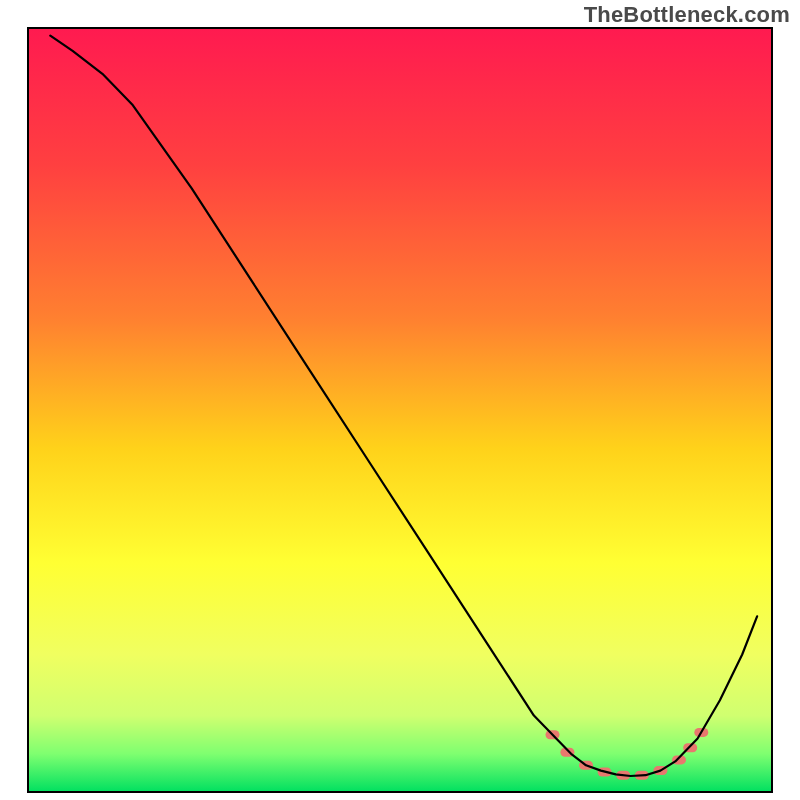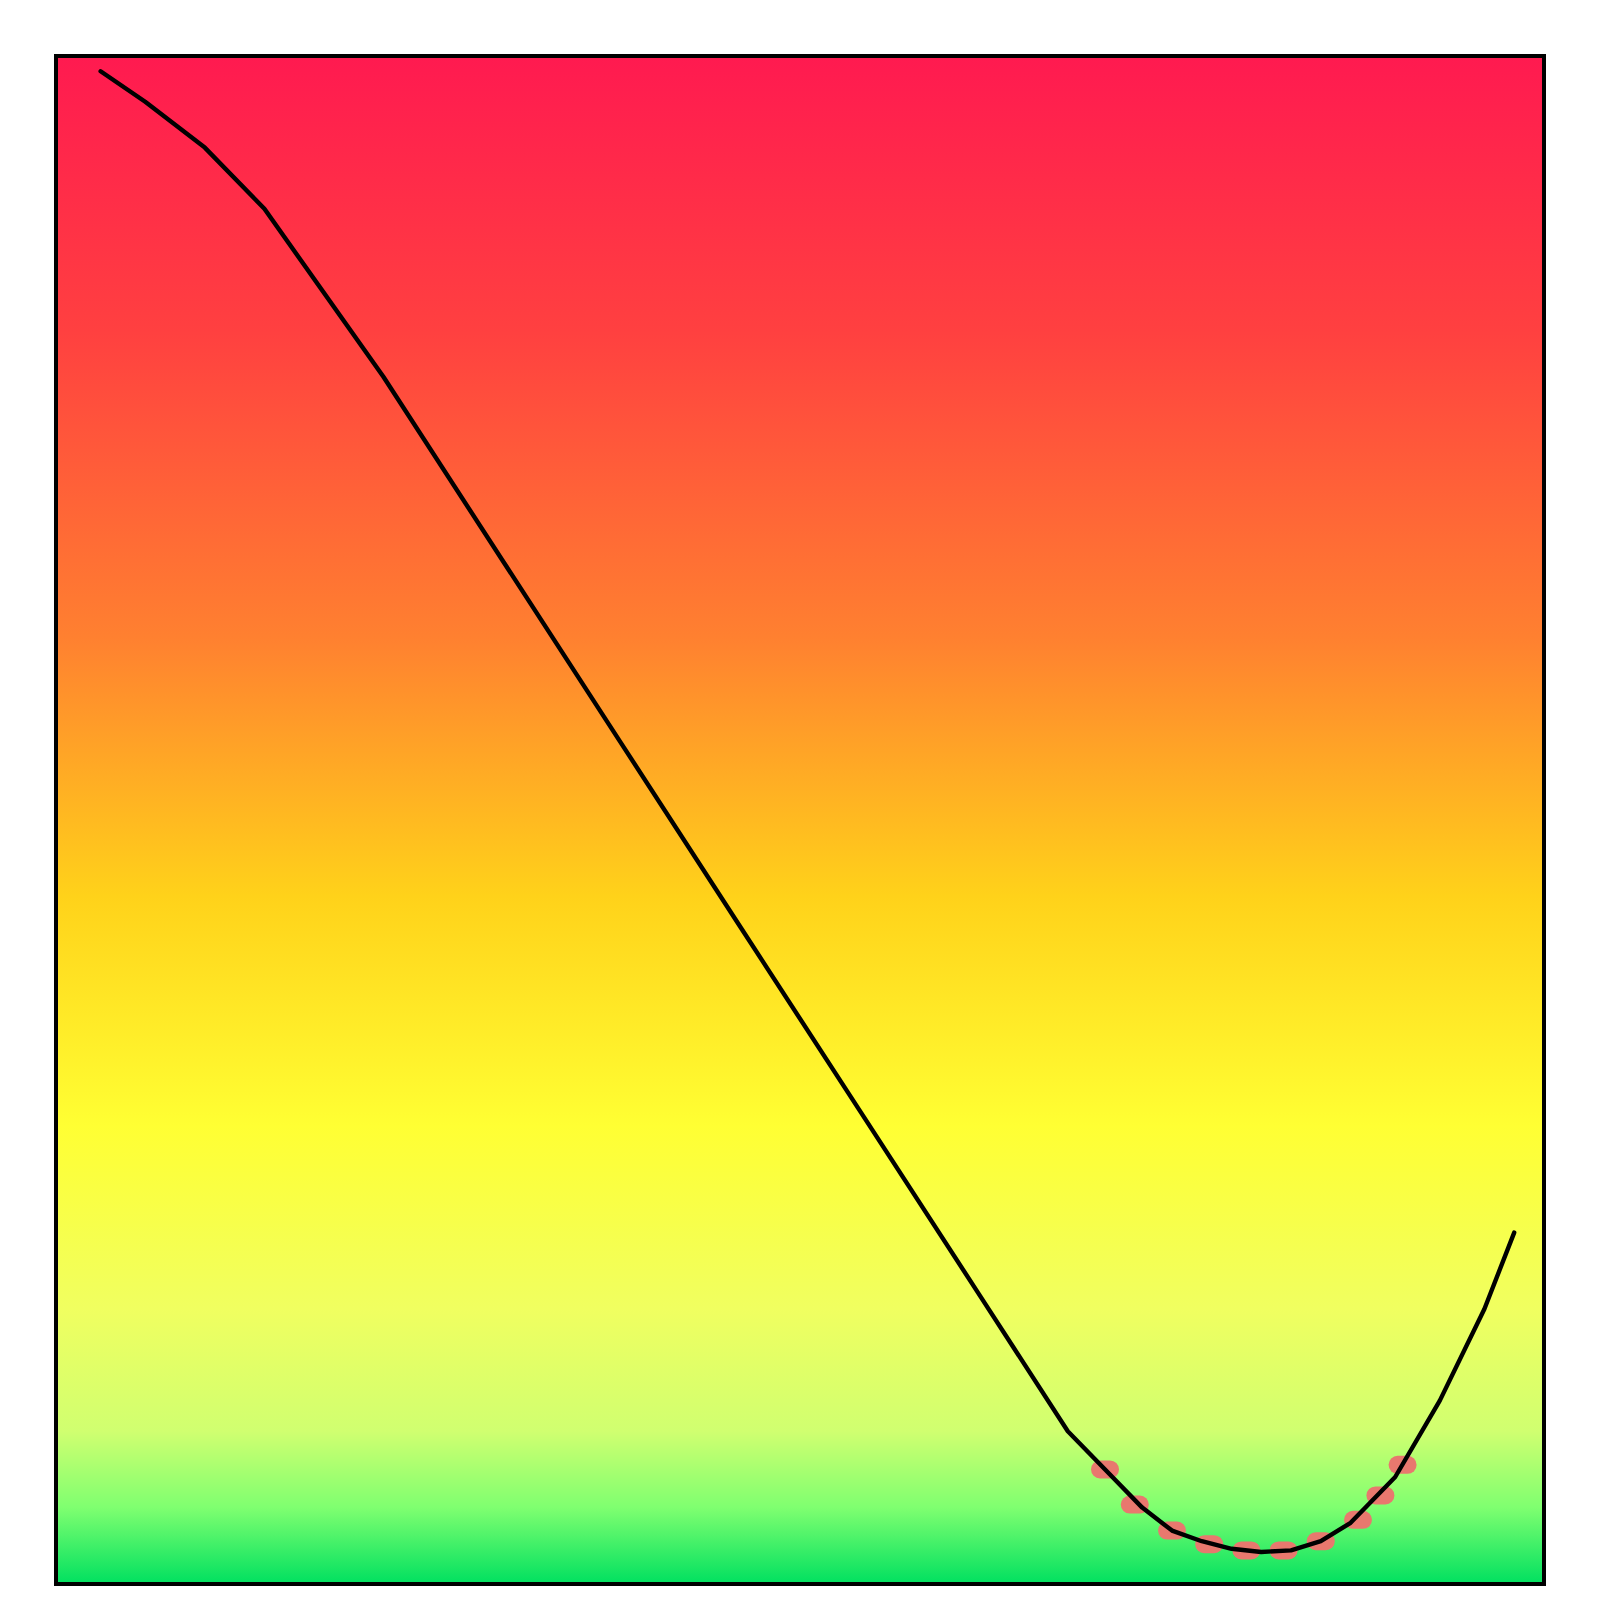--- a/index.html
+++ b/index.html
@@ -40,20 +40,21 @@
   }
   .marker {
     fill: #e8786e;
     stroke: none;
   }
 </style>
 </head>
 <body>
 
 <div class="wrap">
+  <div class="watermark">TheBottleneck.com</div>
 
   <svg id="plot" width="800" height="800">
     <defs>
       <linearGradient id="bg-grad" x1="0" y1="0" x2="0" y2="1">
           <stop offset="0%" stop-color="#ff1a50"></stop>
           <stop offset="18%" stop-color="#ff4040"></stop>
           <stop offset="38%" stop-color="#ff8030"></stop>
           <stop offset="55%" stop-color="#ffd21a"></stop>
           <stop offset="70%" stop-color="#ffff33"></stop>
           <stop offset="82%" stop-color="#f0ff60"></stop>

